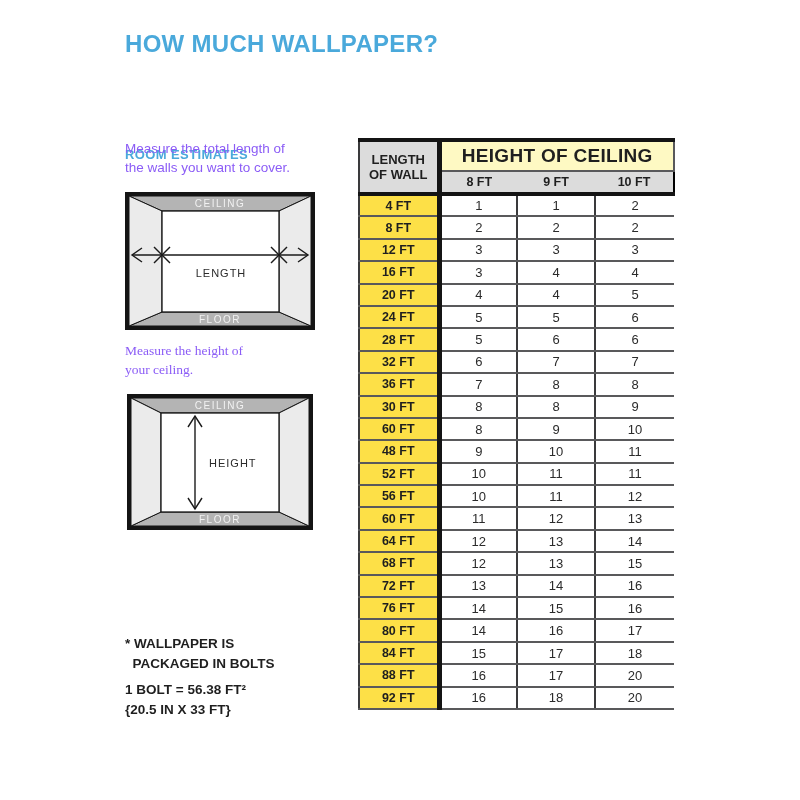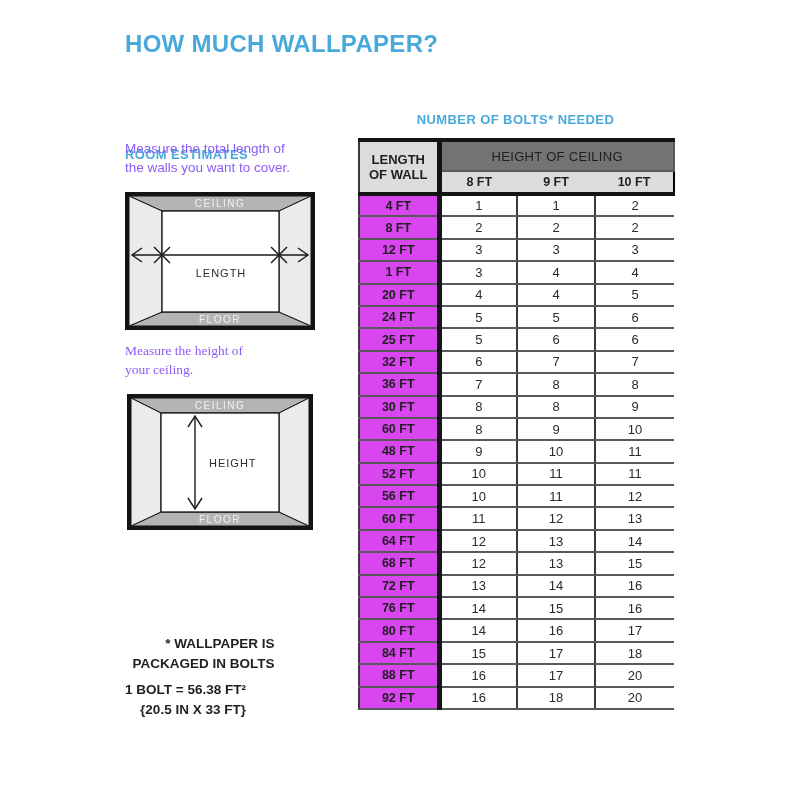--- a/index.html
+++ b/index.html
@@ -49,22 +49,22 @@
 
   .bold-note {
     position: absolute;
     left: 125px;
     font-size: 13.5px;
     line-height: 20px;
     font-weight: bold;
     color: #1f1f1f;
     white-space: pre-wrap;
   }
-  .note-bolts { top: 634px; text-align: right; }
-  .note-spec  { top: 680px; text-align: right; }
+  .note-bolts { top: 634px; }
+  .note-spec  { top: 680px; }
 
   .diagram { position: absolute; }
   .diagram-length { left: 125px; top: 192px; }
   .diagram-height { left: 127px; top: 394px; }
 
   .diagram text {
     font-family: "Liberation Sans", sans-serif;
   }
   .band-label { font-size: 10px; letter-spacing: 1.5px; fill: #f2f2f2; }
   .dim-label  { font-size: 11px; letter-spacing: 1px; fill: #2b2b2b; }
@@ -88,41 +88,41 @@
     width: 80px;
     background: #dcdcdc;
     font-size: 13px;
     font-weight: bold;
     line-height: 15px;
     border-right: 5px solid #141414;
     border-bottom: 4px solid #141414;
     color: #1f1f1f;
   }
   .bolt-table .ceiling-cell {
-    background: #737373;
-    font-size: 13px;
-    font-weight: normal;
+    background: #fef9c3;
+    font-size: 19px;
+    font-weight: bold;
     height: 31px;
     letter-spacing: 0.3px;
     border-bottom: 2px solid #59595b;
     border-right: 2px solid #59595b;
     color: #1f1f1f;
   }
   .bolt-table .subhead-cell {
     background: #dcdcdc;
     font-size: 12.5px;
     font-weight: bold;
     height: 23px;
     border-bottom: 4px solid #141414;
     color: #1f1f1f;
   }
   .bolt-table .subhead-cell:last-child { border-right: 2px solid #000000; }
 
   .bolt-table tbody th.rowhead {
-    background: #d946ef;
+    background: #fde047;
     font-size: 12.5px;
     font-weight: bold;
     height: 22.4px;
     border-right: 5px solid #141414;
     border-bottom: 2px solid #59595b;
     color: #1f1f1f;
   }
   .bolt-table tbody td {
     background: #ffffff;
     font-size: 13px;
@@ -185,21 +185,20 @@
     </g>
     <text class="dim-label" x="82" y="73">HEIGHT</text>
   </svg>
 
 
   <div class="bold-note note-bolts">* WALLPAPER IS
   PACKAGED IN BOLTS</div>
   <div class="bold-note note-spec">1 BOLT = 56.38 FT²
 {20.5 IN X 33 FT}</div>
 
-  <div class="section-heading heading-table">NUMBER OF BOLTS* NEEDED</div>
 
   <div class="bolt-table-wrap">
     <table class="bolt-table">
       <colgroup>
         <col style="width:80px">
           <col style="width:78px">
           <col style="width:78px">
           <col style="width:79px">
       </colgroup>
       <thead>
@@ -227,39 +226,39 @@
             <td>2</td>
             <td>2</td>
           </tr>
           <tr>
             <th class="rowhead">12 FT</th>
             <td>3</td>
             <td>3</td>
             <td>3</td>
           </tr>
           <tr>
-            <th class="rowhead">1 FT</th>
+            <th class="rowhead">16 FT</th>
             <td>3</td>
             <td>4</td>
             <td>4</td>
           </tr>
           <tr>
             <th class="rowhead">20 FT</th>
             <td>4</td>
             <td>4</td>
             <td>5</td>
           </tr>
           <tr>
             <th class="rowhead">24 FT</th>
             <td>5</td>
             <td>5</td>
             <td>6</td>
           </tr>
           <tr>
-            <th class="rowhead">25 FT</th>
+            <th class="rowhead">28 FT</th>
             <td>5</td>
             <td>6</td>
             <td>6</td>
           </tr>
           <tr>
             <th class="rowhead">32 FT</th>
             <td>6</td>
             <td>7</td>
             <td>7</td>
           </tr>

